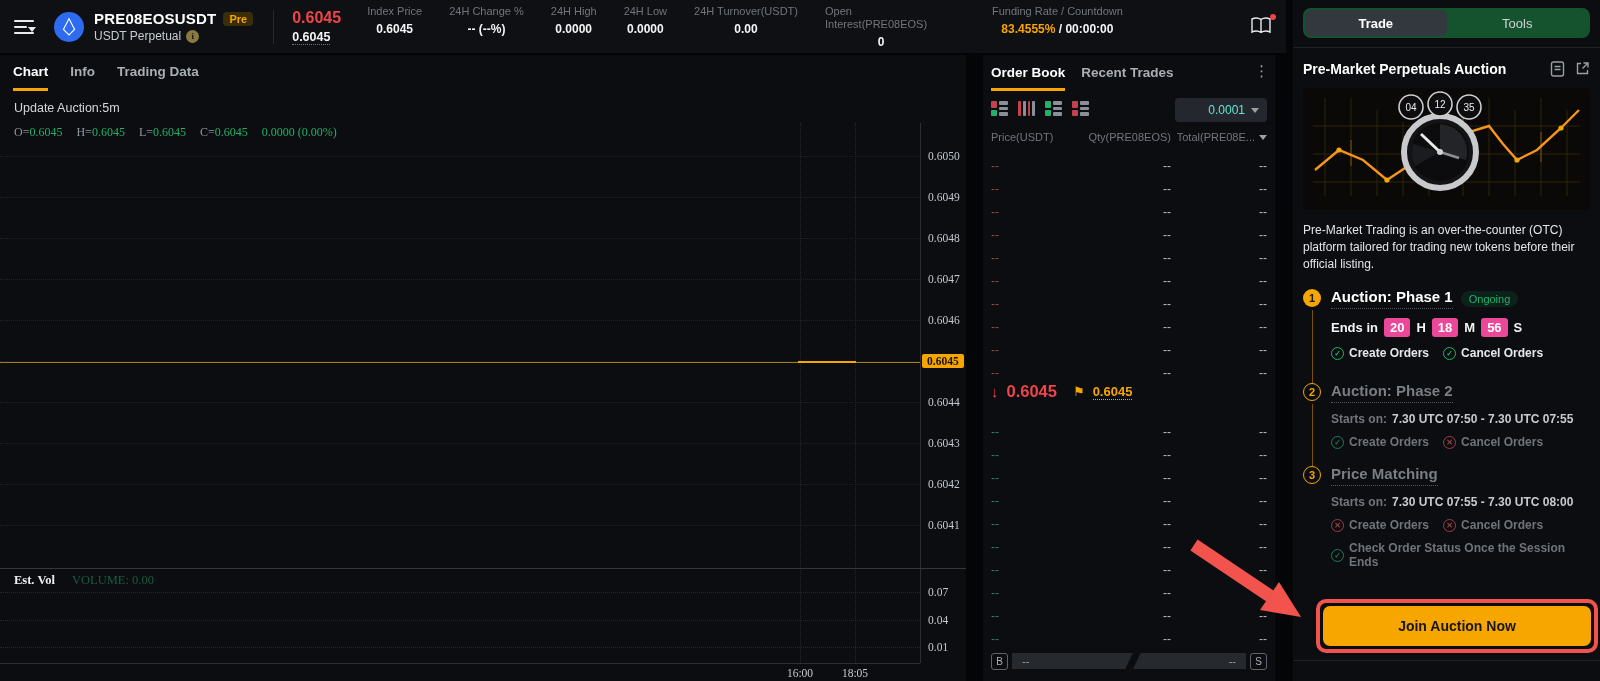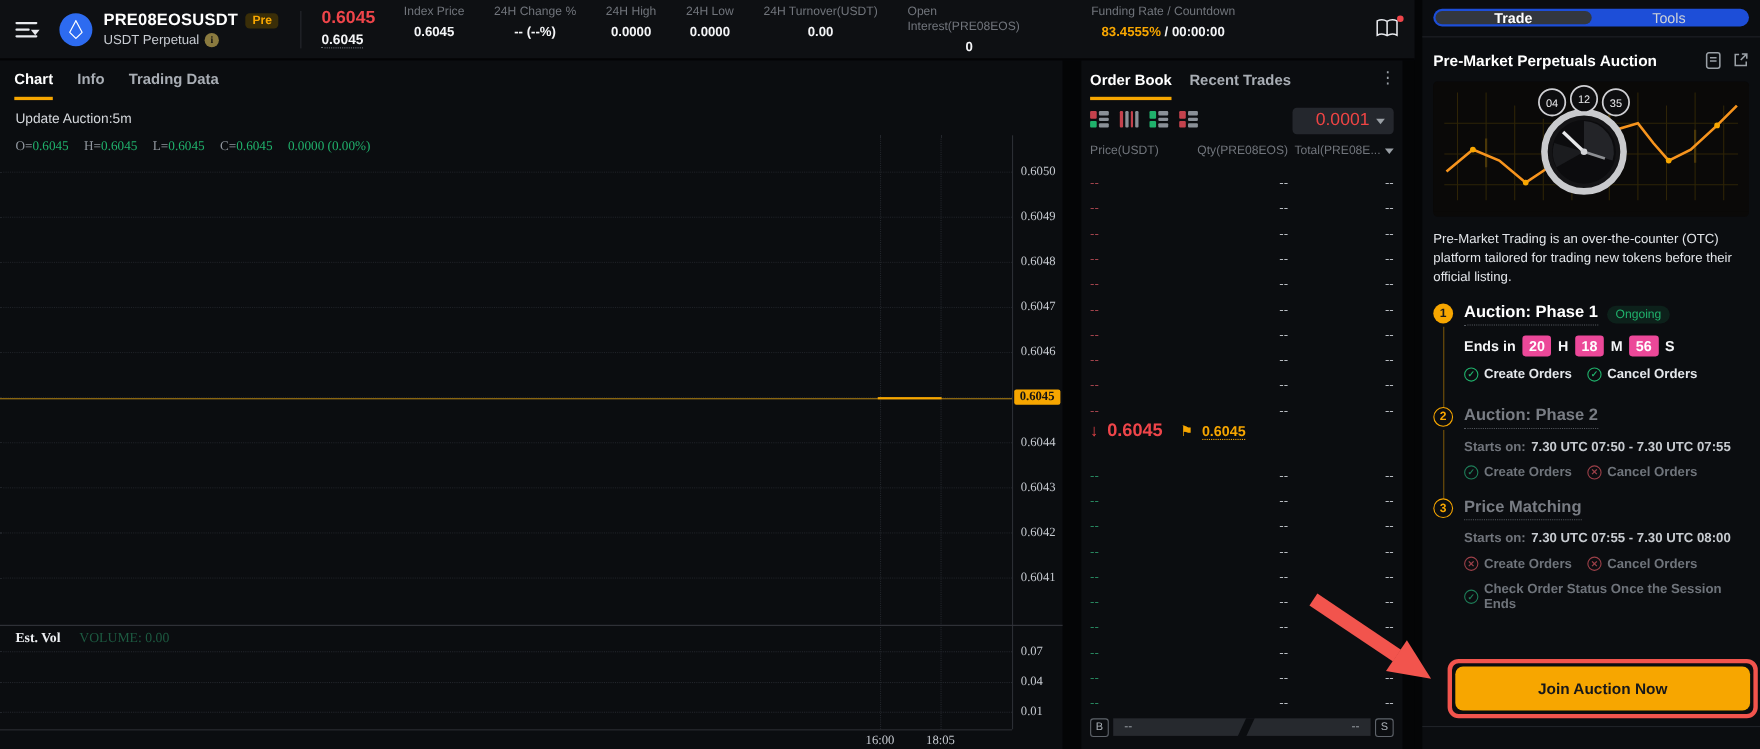--- a/index.html
+++ b/index.html
@@ -77,42 +77,42 @@
   .ob-modes { position:absolute; left:8px; top:46px; display:flex; gap:10px; }
   .mode { width:17px; height:15px; display:flex; gap:2px; cursor:pointer; }
   .mode .colL { width:6px; display:flex; flex-direction:column; gap:2px; }
   .mode .colL i { flex:1; border-radius:1px; }
   .mode .colR { flex:1; display:flex; flex-direction:column; gap:2px; }
   .mode .colR i { flex:1; background:#8a9097; border-radius:1px; }
   .mode.bars { flex-direction:row; gap:2px; }
   .mode.bars i { width:3px; border-radius:1px; }
   .red-i { background:#c4424d; } .green-i { background:#20b26c; } .gray-i { background:#8a9097; }
   .tickSel { position:absolute; right:8px; top:43px; width:92px; height:24px; background:#24272d; border-radius:4px; display:flex; align-items:center; justify-content:flex-end; padding:0 8px; gap:6px; cursor:pointer; }
-  .tickSel .tval { font-size:16px; color:#ef4444; }
+  .tickSel .tval { font-size:12px; color:#5eead4; }
   .caret { width:0; height:0; border-left:4px solid transparent; border-right:4px solid transparent; border-top:5px solid #9aa0a6; }
   .ob-cols { position:absolute; left:8px; right:8px; top:76px; display:flex; font-size:11px; color:#71757c; }
   .ob-cols .c1 { width:86px; } .ob-cols .c2 { flex:1; text-align:right; } .ob-cols .c3 { width:96px; text-align:right; display:flex; align-items:center; justify-content:flex-end; gap:4px; cursor:pointer; }
   .ob-rows { position:absolute; left:8px; right:8px; }
   .ob-rows.asks { top:99px; } .ob-rows.bids { top:365px; }
   .ob-row { height:23px; display:flex; align-items:center; font-size:12px; cursor:pointer; }
   .ob-row .c1 { width:86px; } .ob-row .c2 { flex:1; text-align:right; color:#b9bdc3; } .ob-row .c3 { width:96px; text-align:right; color:#b9bdc3; }
   .asks .c1 { color:#a2434c; } .bids .c1 { color:#27865f; }
   .midRow { position:absolute; left:8px; top:327px; display:flex; align-items:center; gap:8px; cursor:pointer; }
   .midArrow { color:#ef454a; font-size:15px; font-weight:bold; }
   .midPrice { color:#ef454a; font-size:16.5px; font-weight:bold; }
   .flagIcon { color:#f7a600; font-size:13px; margin-left:8px; }
   .flagPrice { color:#f7a600; font-size:13px; font-weight:bold; border-bottom:1px dotted #f7a600; }
   .bsBar { position:absolute; left:8px; right:8px; top:597px; height:18px; display:flex; align-items:center; gap:4px; }
   .bsBox { width:17px; height:17px; border:1px solid #5f646b; border-radius:3px; color:#aab0b6; font-size:10px; display:flex; align-items:center; justify-content:center; flex:none; }
   .bsMid { position:relative; flex:1; height:16px; background:#26292e; display:flex; align-items:center; justify-content:space-between; padding:0 10px; color:#9aa0a6; font-size:11px; overflow:hidden; }
   .bsSlash { position:absolute; left:50%; top:-6px; width:7px; height:30px; background:#0b0d10; transform:rotate(25deg); }
 
   
   .right-panel { position:relative; width:307px; margin-left:7px; background:#0b0d10; }
-  .segWrap { margin:8px 10px 0; background:#1d4ed8; border-radius:8px; display:flex; height:16px; padding:2px; }
+  .segWrap { margin:8px 10px 0; background:#14532d; border-radius:8px; display:flex; height:30px; padding:2px; }
   .seg { flex:1; display:flex; align-items:center; justify-content:center; font-size:13px; cursor:pointer; color:#cfd3d8; border-radius:6px; }
   .seg.active { background:#33373e; color:#fff; font-weight:bold; }
   .rp-divider { border-bottom:1px solid #1f2227; margin-top:9px; }
   .rp-content { padding:0 10px; }
   .rp-titleRow { display:flex; align-items:center; margin-top:13px; }
   .rp-title { font-size:14px; font-weight:bold; flex:1; }
   .rp-ticons { display:flex; gap:10px; color:#9aa0a6; }
   .banner { margin-top:11px; border-radius:4px; overflow:hidden; background:#0a0908; }
   .rp-desc { margin-top:12px; font-size:12px; line-height:17px; color:#e2e5e9; }
 

